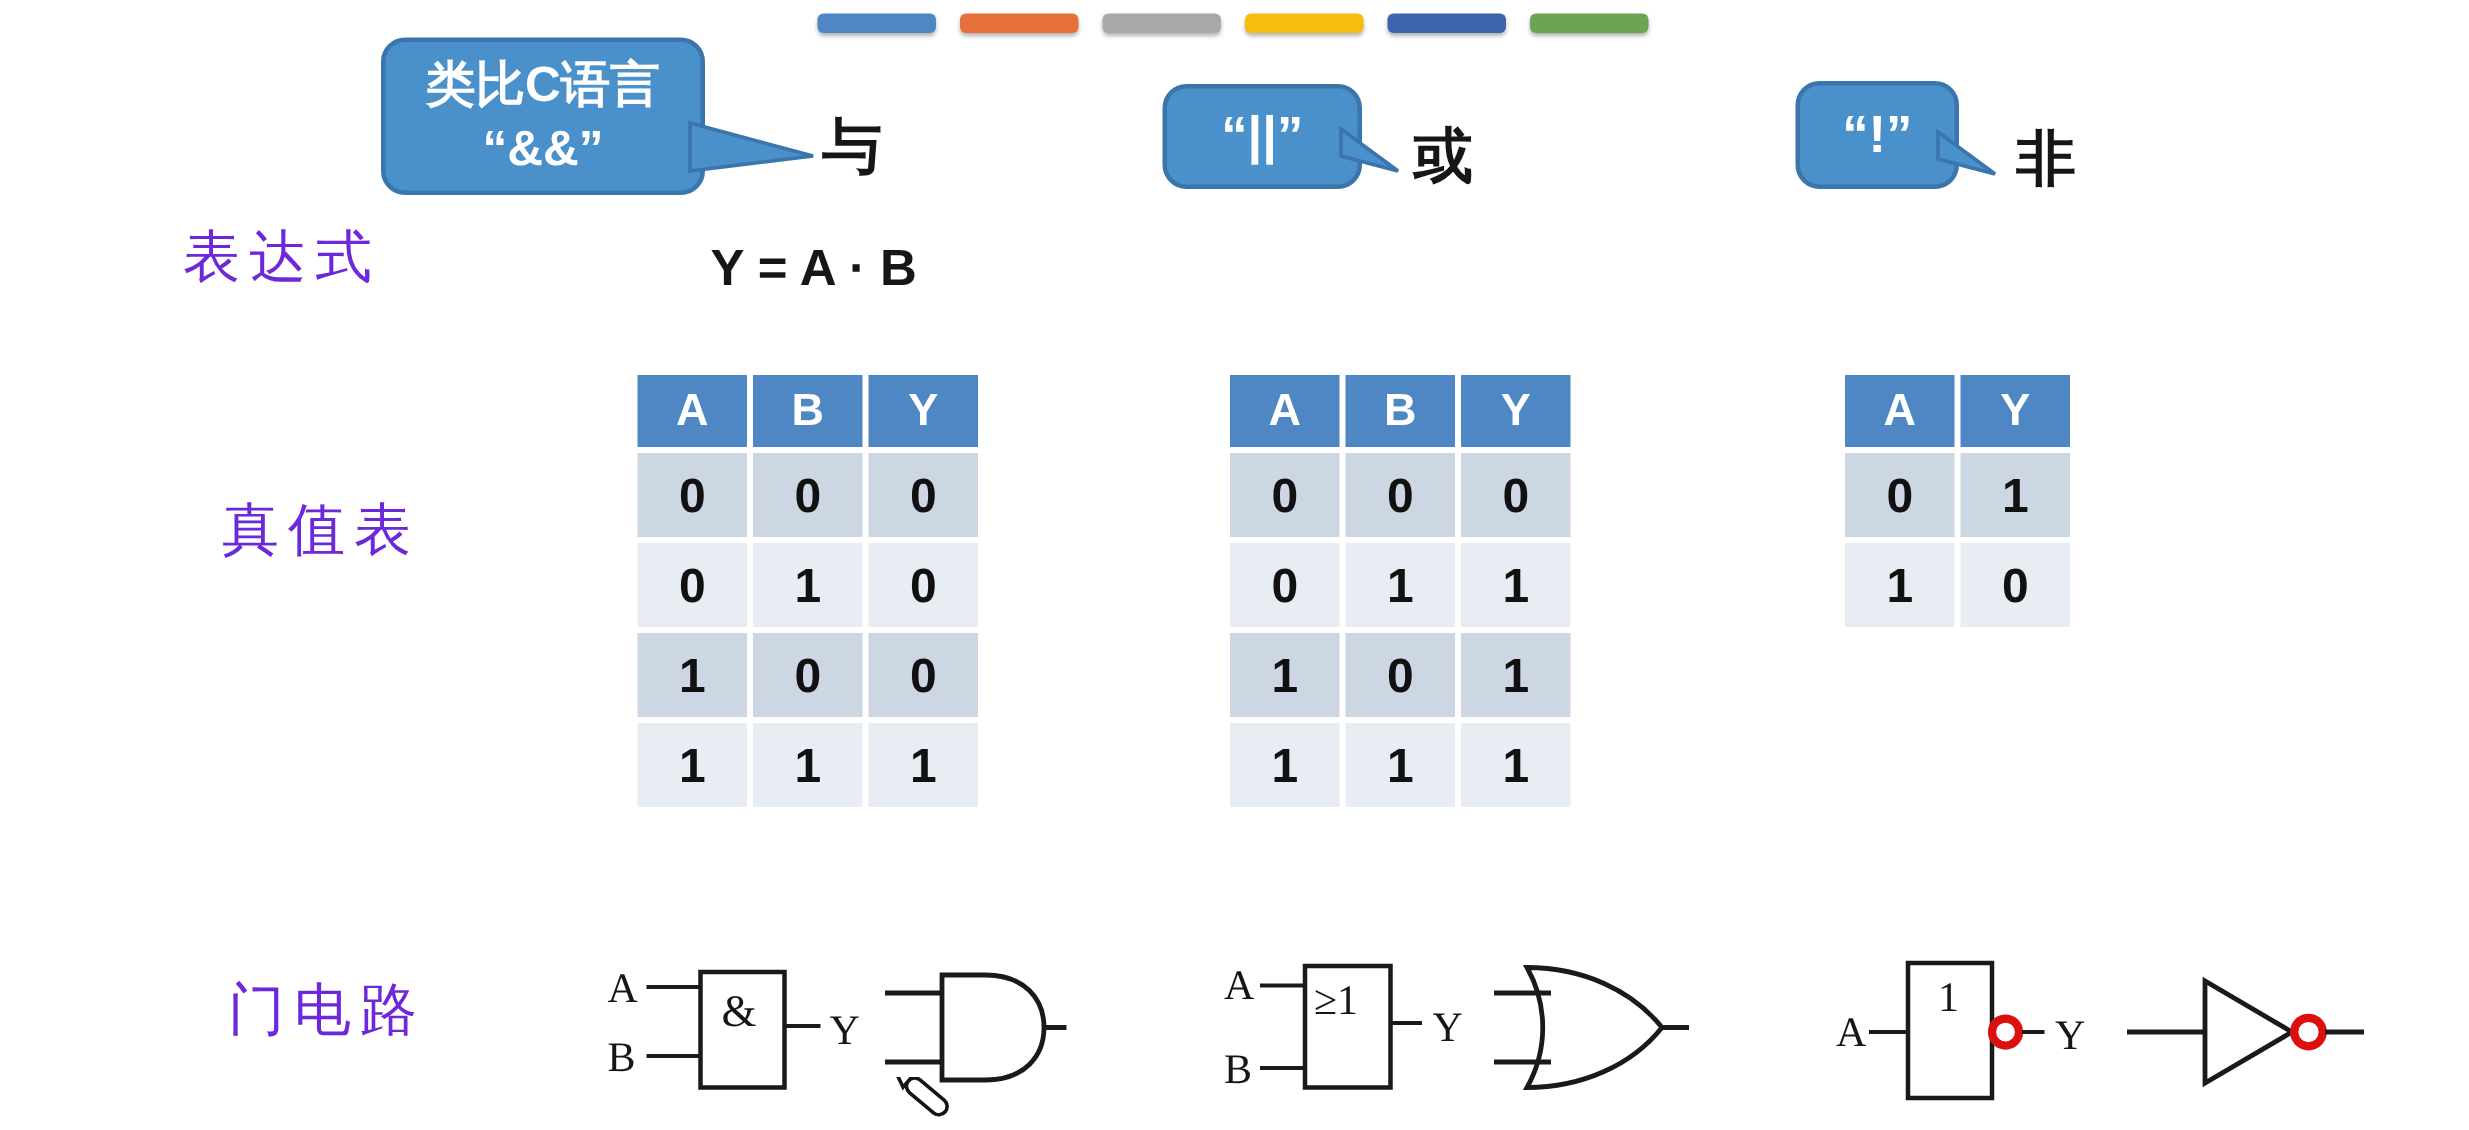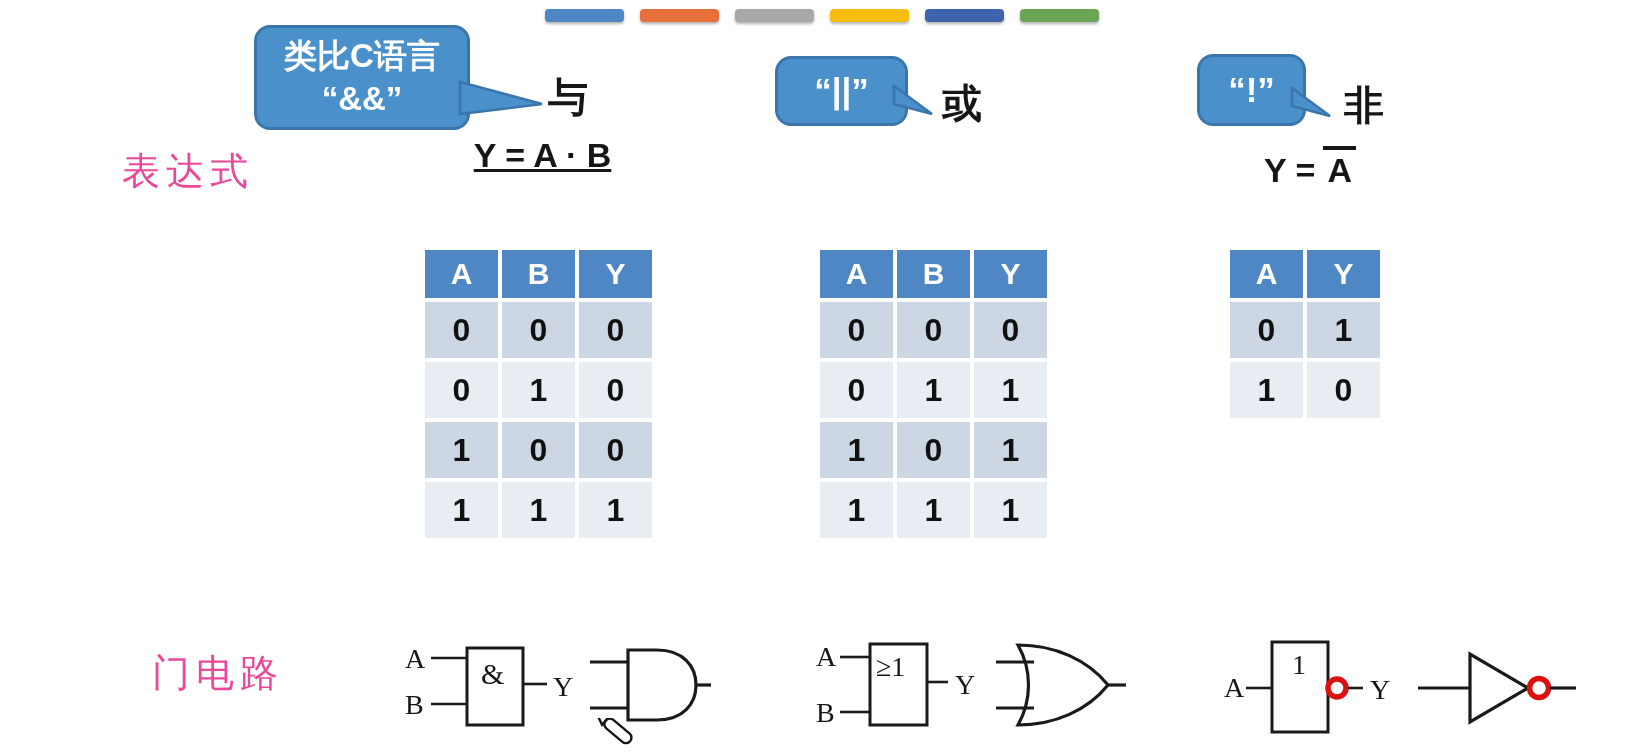--- a/index.html
+++ b/index.html
@@ -22,29 +22,29 @@
   .tail-and{left:458px;top:76px;}
   .tail-or{left:892px;top:84px;}
   .tail-not{left:1290px;top:86px;}
 
   .op-label{position:absolute;font-size:40px;color:#161616;font-weight:600;}
   .op-and{left:548px;top:70px;}
   .op-or{left:942px;top:76px;}
   .op-not{left:1344px;top:78px;}
 
   
-  .row-label{position:absolute;font-size:38px;color:#ec4899;letter-spacing:6px;
+  .row-label{position:absolute;font-size:38px;color:#6d28d9;letter-spacing:6px;
              font-family:"Liberation Serif","Liberation Sans",sans-serif;}
   .label-expr{left:122px;top:146px;}
   .label-truth{left:148px;top:328px;}
   .label-gate{left:152px;top:648px;text-align:center;}
 
   
   .expr{position:absolute;font-size:34px;font-weight:bold;color:#161616;text-align:center;}
-  .expr-and{left:420px;top:136px;width:245px;text-decoration:underline;}
+  .expr-and{left:420px;top:160px;width:245px;}
   .expr-or{left:815px;top:150px;width:245px;}
   .expr-not{left:1225px;top:146px;width:170px;}
   .overline{display:inline-block;border-top:4px solid #161616;padding:1px 4px 0 4px;margin-left:8px;}
 
   
   .truth{position:absolute;border-collapse:separate;border-spacing:4px;}
   .t-and{left:421px;top:246px;}
   .t-or{left:816px;top:246px;}
   .t-not{left:1226px;top:246px;}
   .truth th{background:#4e87c3;color:#fff;width:71px;height:46px;font-size:30px;
@@ -101,24 +101,22 @@
   <div class="callout callout-not">
     <div>“!”</div>
   </div>
   <svg class="tail tail-not" width="46" height="36">
     <polygon points="2,2 40,30 2,20"></polygon>
   </svg>
   <div class="op-label op-not">非</div>
 
   <div class="row-label label-expr">表达式</div>
   <div class="expr expr-and">Y = A · B</div>
-  <div class="expr expr-not">
-    <span>Y =</span><span class="overline">A</span>
-  </div>
-
+
+  <div class="row-label label-truth">真值表</div>
   <table class="truth t-and">
       <thead>
         <tr>
           <th>A</th>
           <th>B</th>
           <th>Y</th>
         </tr>
       </thead>
       <tbody>
         <tr>

